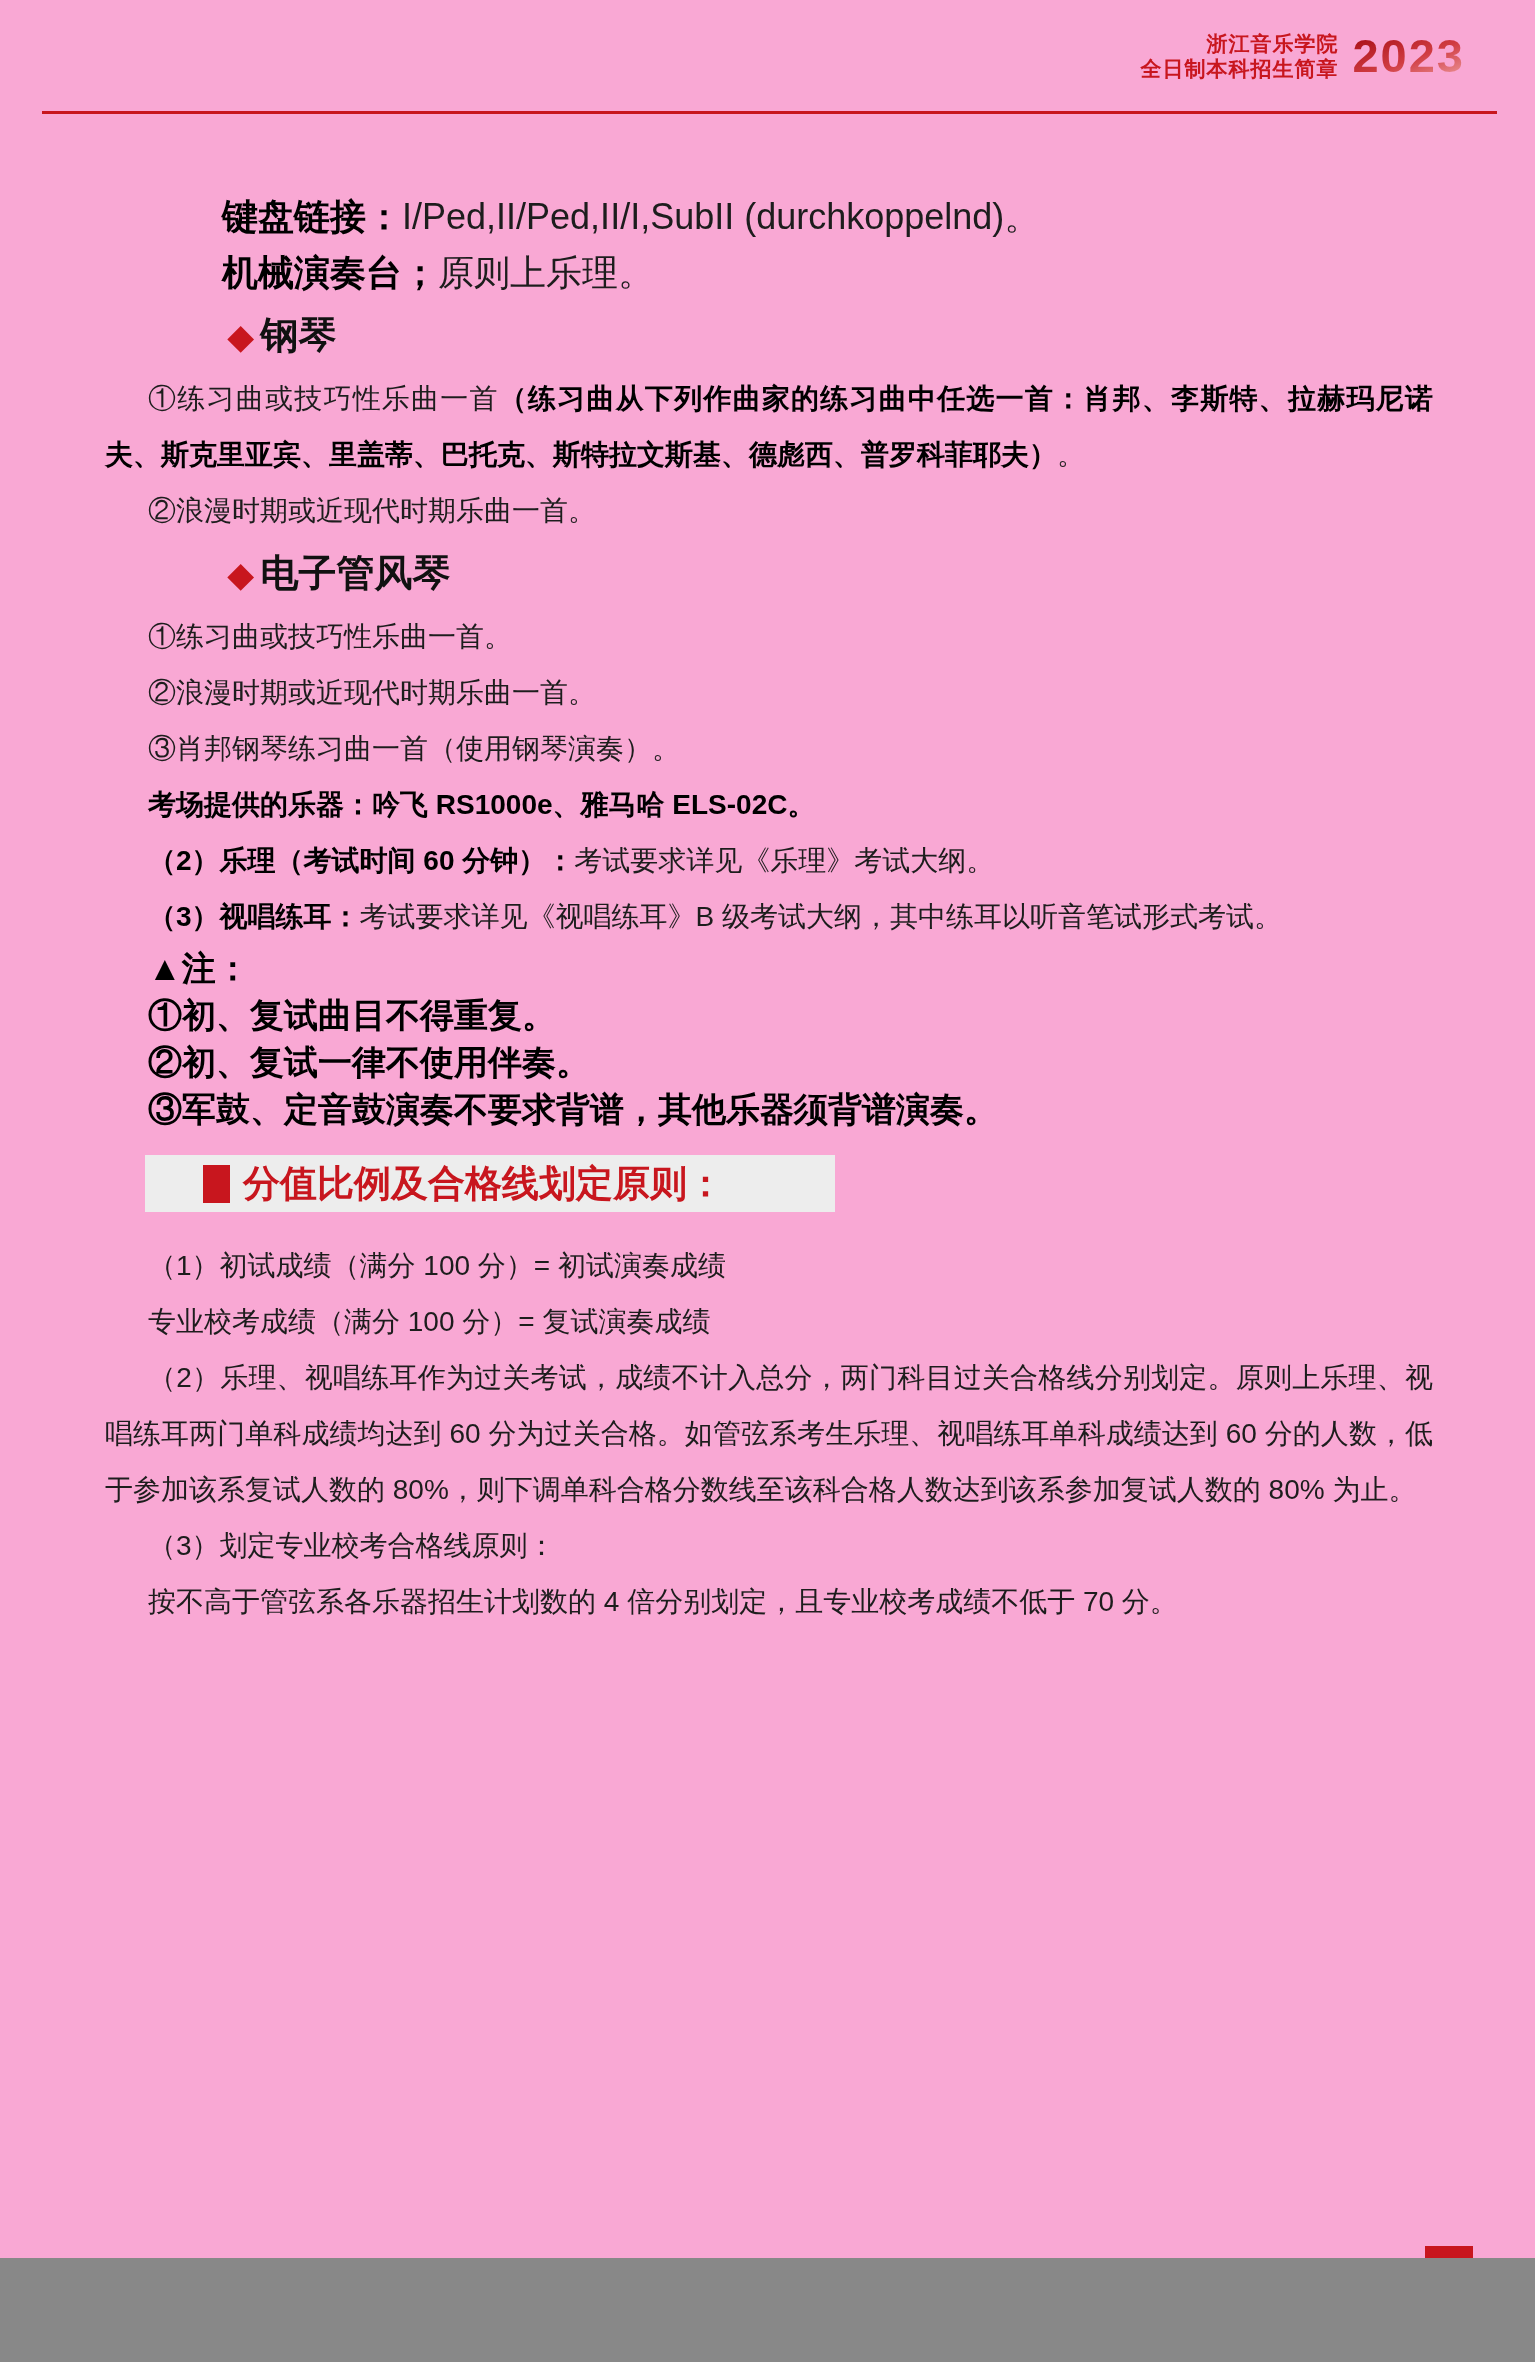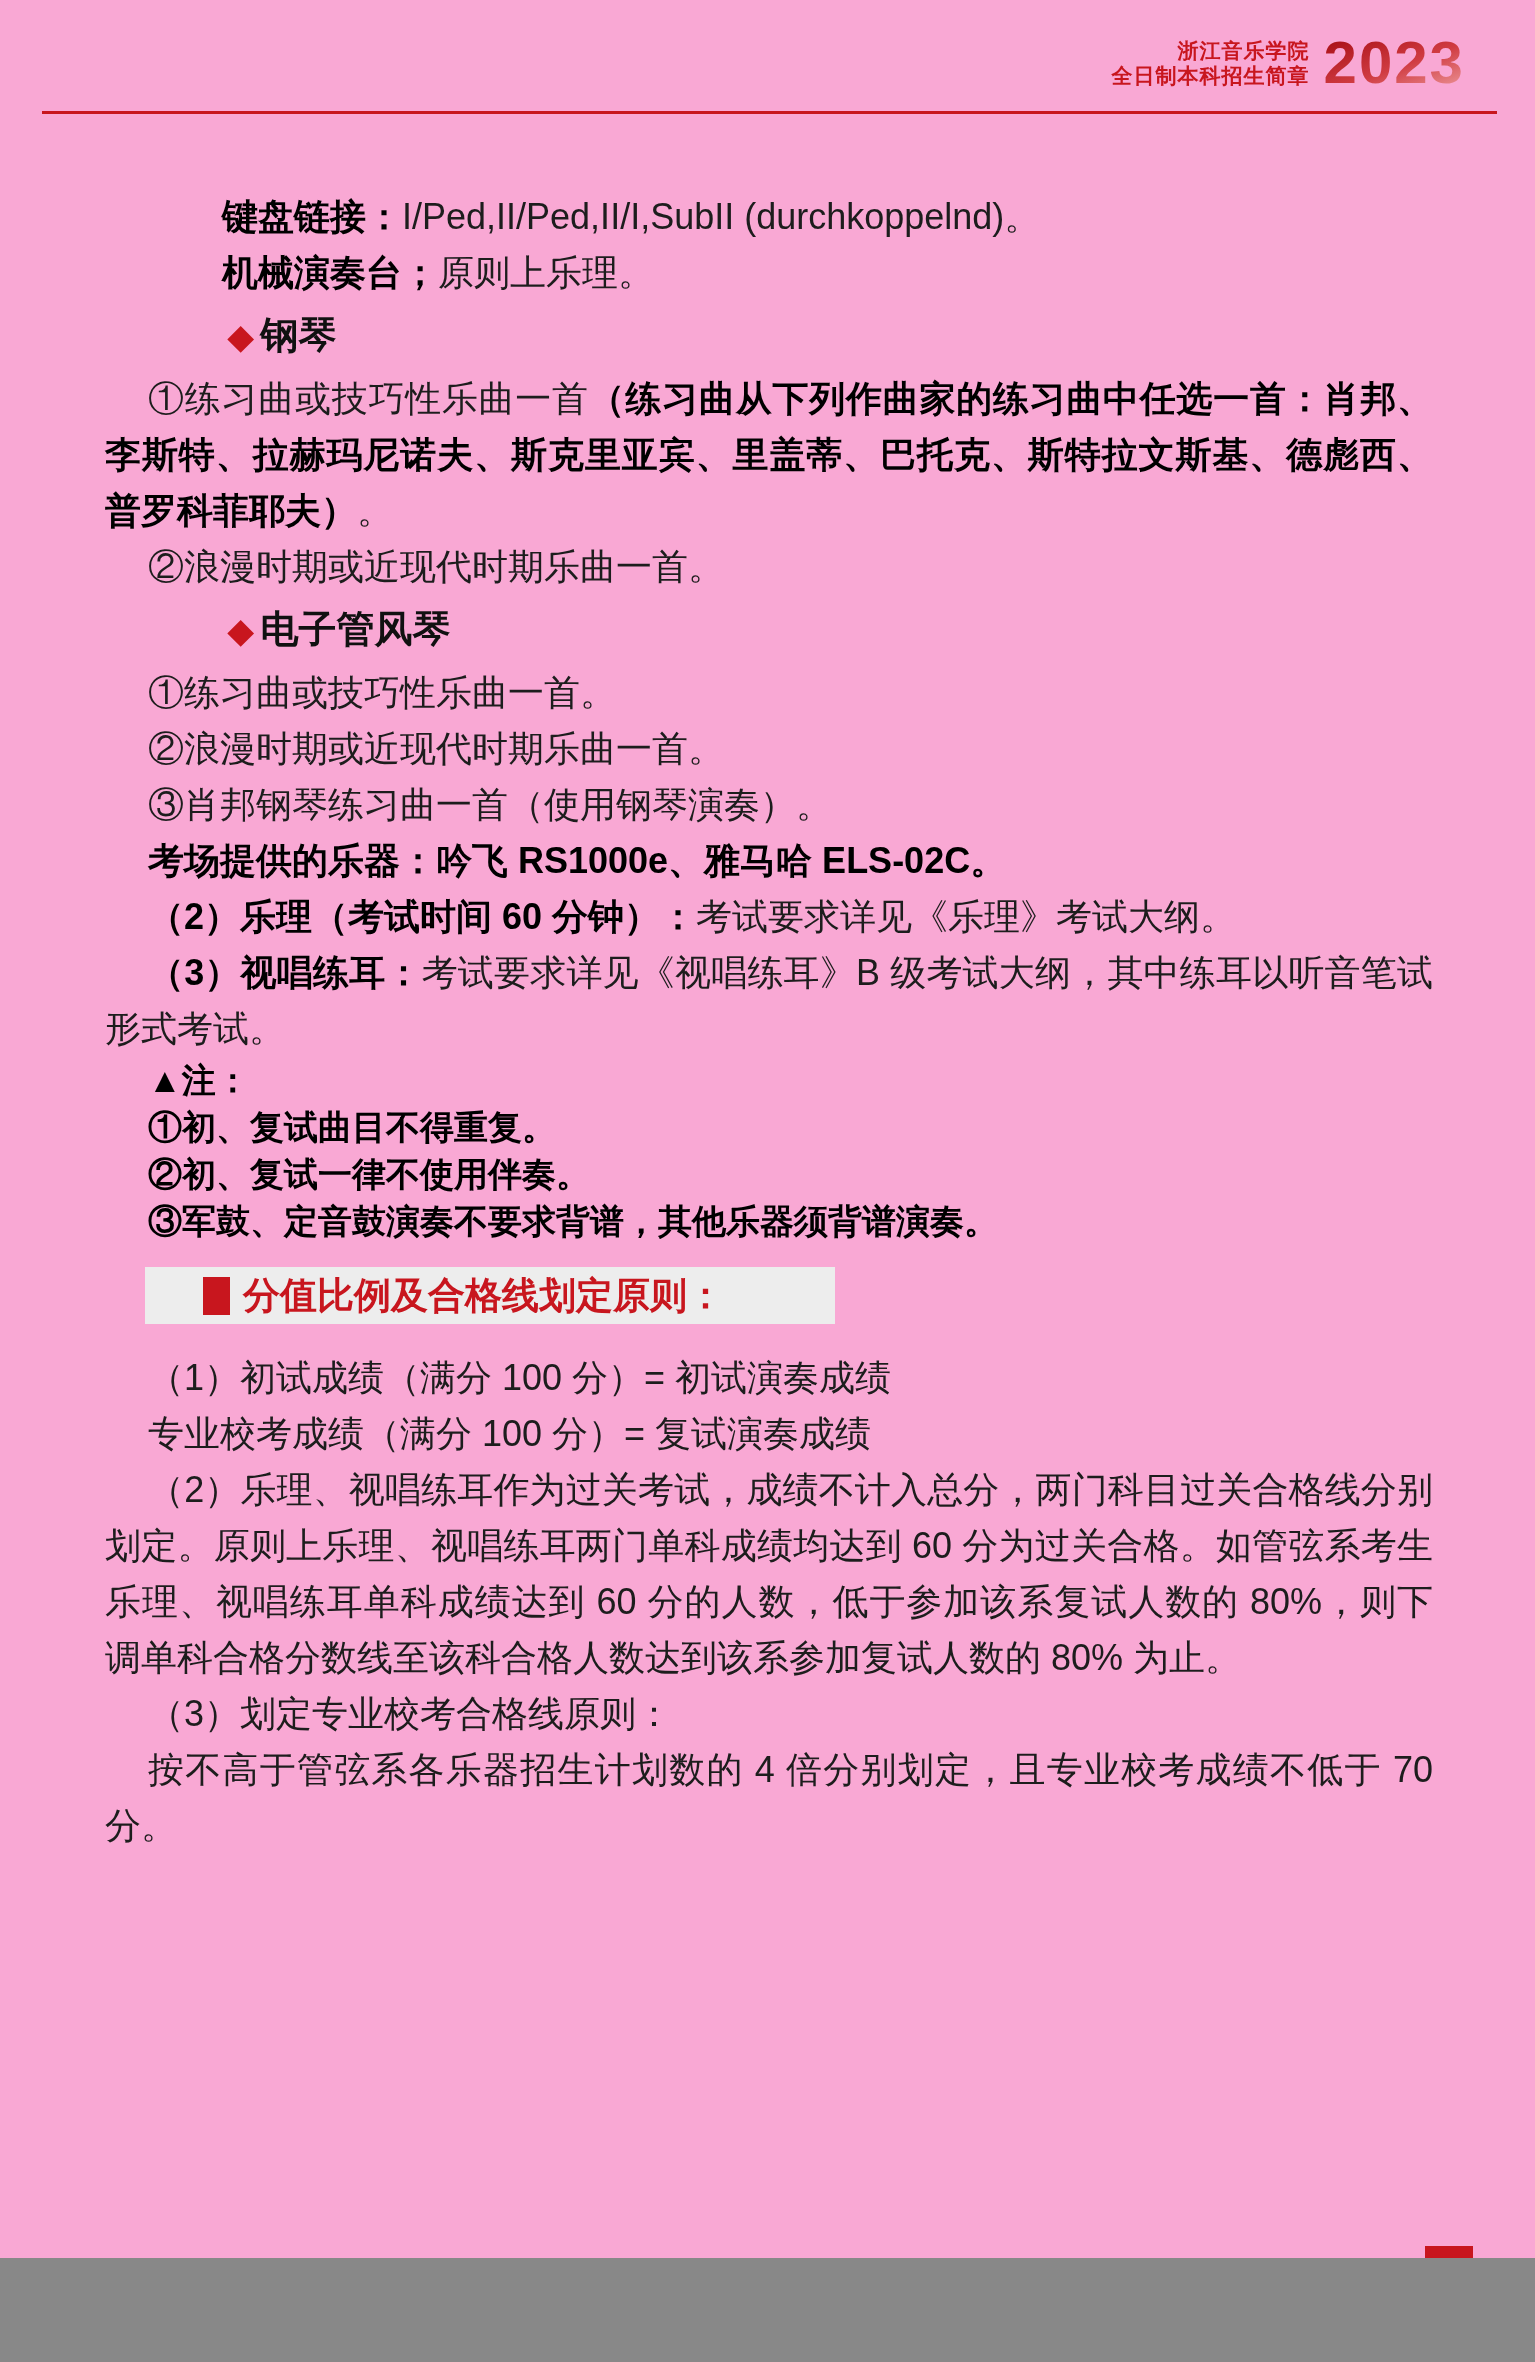--- a/index.html
+++ b/index.html
@@ -17,37 +17,37 @@
   .masthead{
     position:absolute;top:28px;right:70px;
     display:flex;align-items:center;gap:14px;
   }
   .org{
     text-align:right;color:var(--accent);
     font-weight:bold;font-size:21px;line-height:25px;
     letter-spacing:1px;
   }
   .year{
-    font-size:60px;font-weight:bold;letter-spacing:2px;
+    font-size:47px;font-weight:bold;letter-spacing:2px;
     color:var(--accent);
     background:linear-gradient(160deg,#a80f16 10%,#d03c42 55%,#f2a7aa 100%);
     -webkit-background-clip:text;background-clip:text;
     -webkit-text-fill-color:transparent;
   }
   .rule{
     position:absolute;top:111px;left:42px;right:38px;height:3px;
     background:var(--accent);
   }
   
   .content{
     position:absolute;top:189px;left:105px;width:1328px;
     color:#1d1d1d;
   }
   .spec{font-size:36px;line-height:56px;padding-left:117px;}
-  .para{font-size:36px;line-height:56px;text-align:justify;text-indent:43px;}
+  .para{font-size:28px;line-height:56px;text-align:justify;text-indent:43px;}
   .heading{
     font-size:38px;line-height:64px;font-weight:bold;color:#111;
     padding-left:123px;margin:2px 0;
   }
   .diamond{color:var(--accent);font-size:33px;margin-right:7px;}
   .note{font-size:34px;line-height:47px;font-weight:bold;color:#111;text-indent:43px;}
   .bold{font-weight:bold;color:#000;}
   .section-bar{
     margin:22px 8px 26px 40px;width:690px;height:57px;
     background:var(--bar-bg);

